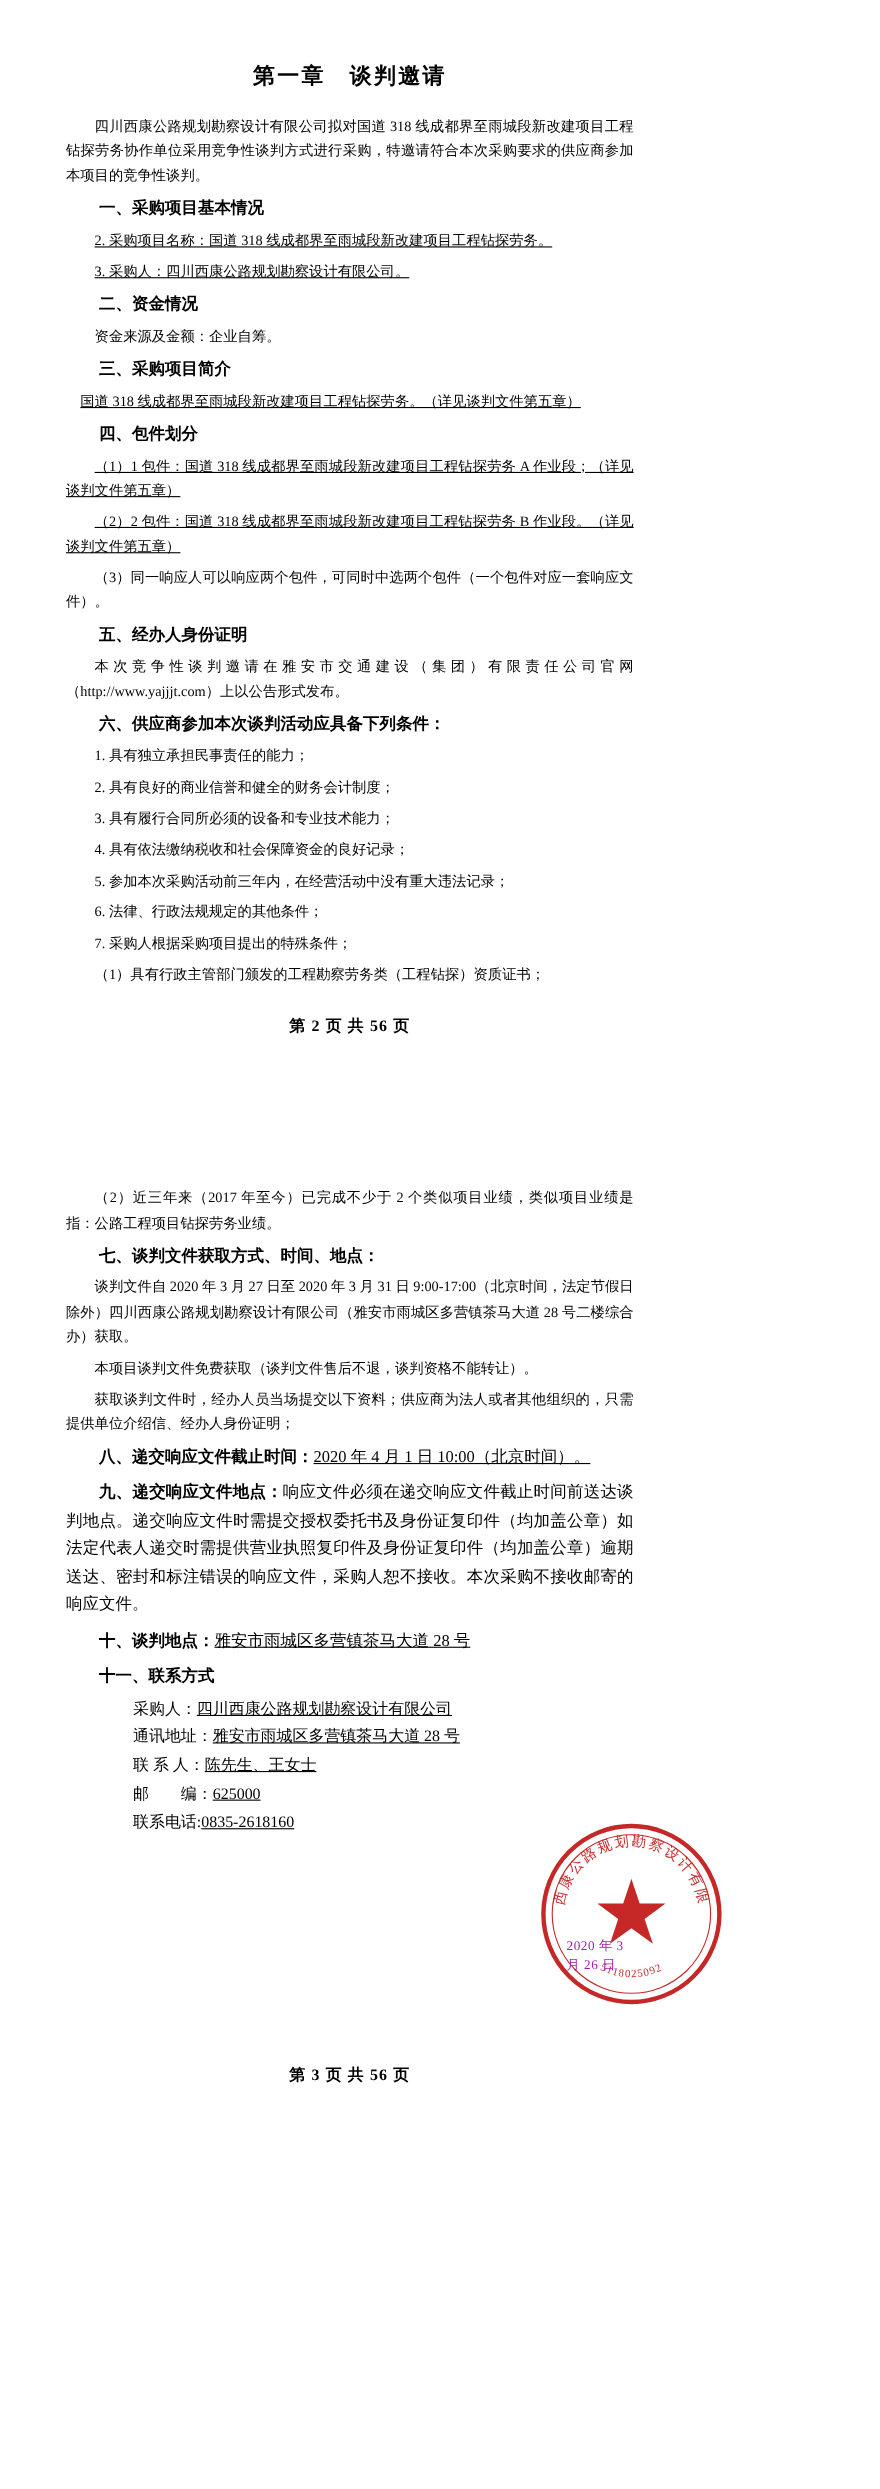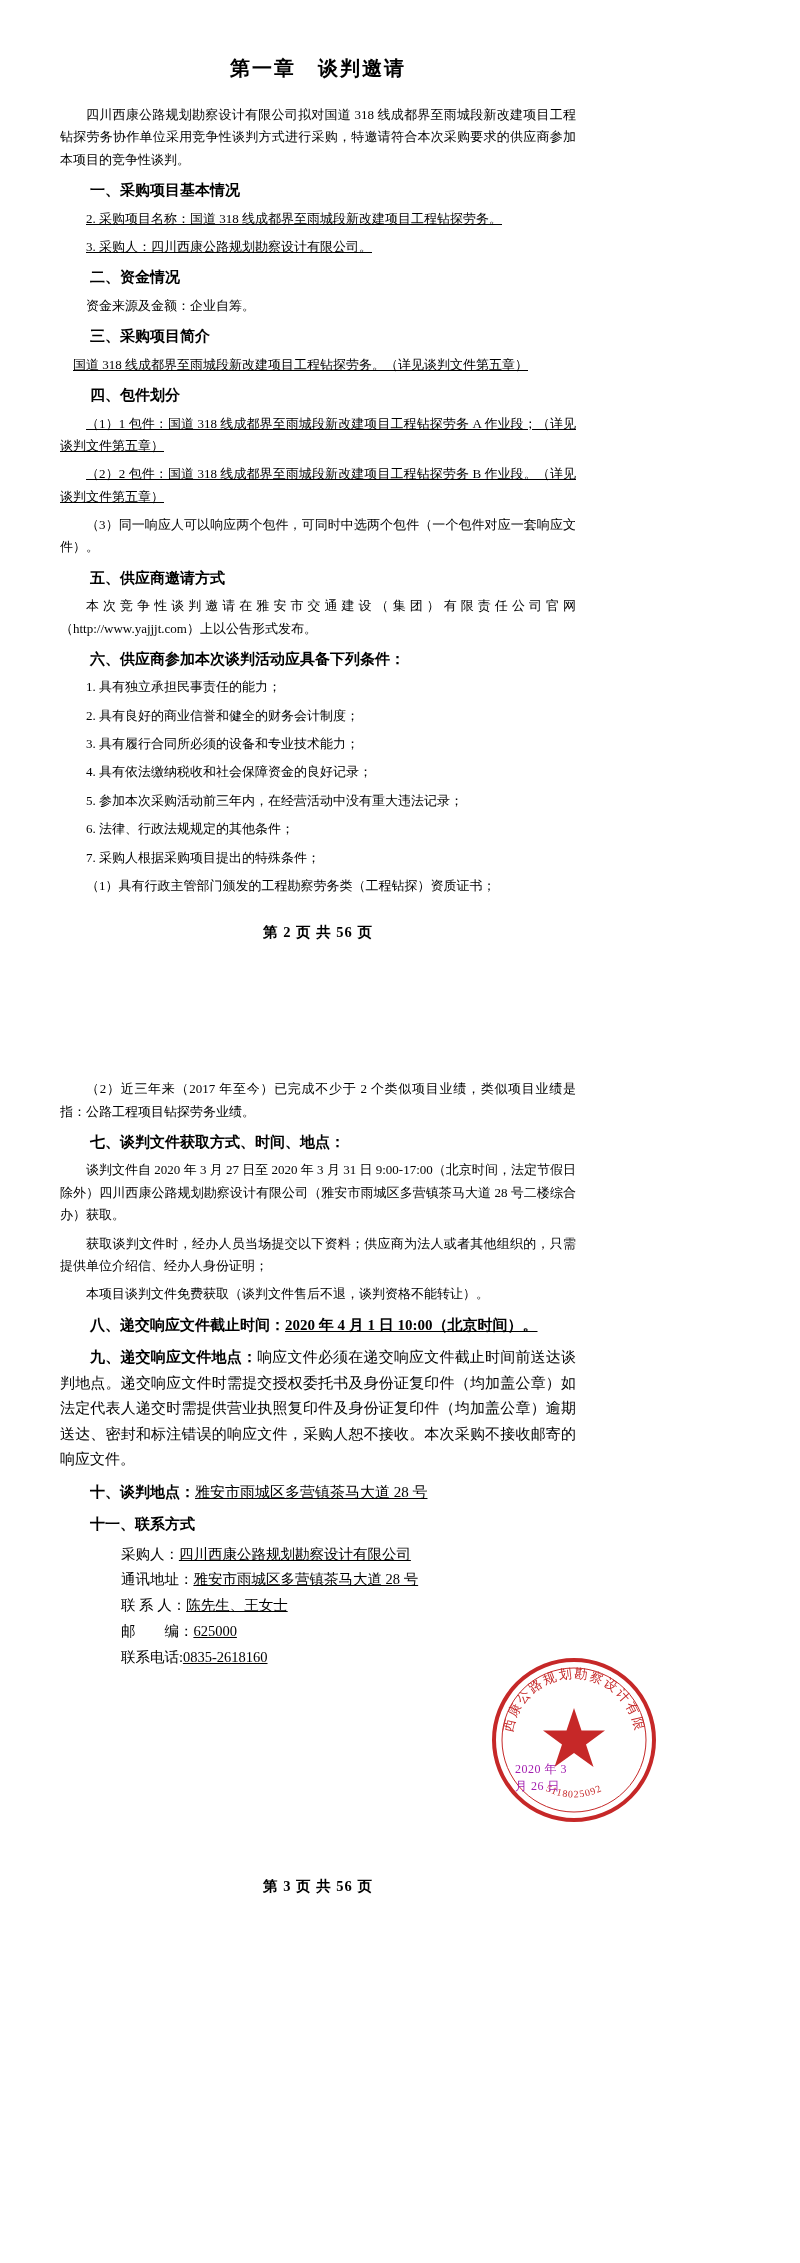--- a/index.html
+++ b/index.html
@@ -106,21 +106,21 @@
   <p class="sub">资金来源及金额：企业自筹。</p>
 
   <p class="heading">三、采购项目简介</p>
   <p class="indent1 u">国道 318 线成都界至雨城段新改建项目工程钻探劳务。（详见谈判文件第五章）</p>
 
   <p class="heading">四、包件划分</p>
   <p class="sub u">（1）1 包件：国道 318 线成都界至雨城段新改建项目工程钻探劳务 A 作业段；（详见谈判文件第五章）</p>
   <p class="sub u">（2）2 包件：国道 318 线成都界至雨城段新改建项目工程钻探劳务 B 作业段。（详见谈判文件第五章）</p>
   <p class="sub">（3）同一响应人可以响应两个包件，可同时中选两个包件（一个包件对应一套响应文件）。</p>
 
-  <p class="heading">五、供应商邀请方式</p>
+  <p class="heading">五、经办人身份证明</p>
   <p class="indent2">本次竞争性谈判邀请在雅安市交通建设（集团）有限责任公司官网（http://www.yajjjt.com）上以公告形式发布。</p>
 
   <p class="heading">六、供应商参加本次谈判活动应具备下列条件：</p>
   <p class="sub">1. 具有独立承担民事责任的能力；</p>
   <p class="sub">2. 具有良好的商业信誉和健全的财务会计制度；</p>
   <p class="sub">3. 具有履行合同所必须的设备和专业技术能力；</p>
   <p class="sub">4. 具有依法缴纳税收和社会保障资金的良好记录；</p>
   <p class="sub">5. 参加本次采购活动前三年内，在经营活动中没有重大违法记录；</p>
   <p class="sub">6. 法律、行政法规规定的其他条件；</p>
   <p class="sub">7. 采购人根据采购项目提出的特殊条件；</p>
@@ -130,25 +130,25 @@
 </div>
 
 <div class="footnote-gap"></div>
 
 <div class="page page-2">
 
   <p class="indent2">（2）近三年来（2017 年至今）已完成不少于 2 个类似项目业绩，类似项目业绩是指：公路工程项目钻探劳务业绩。</p>
 
   <p class="heading">七、谈判文件获取方式、时间、地点：</p>
   <p class="indent2">谈判文件自 2020 年 3 月 27 日至 2020 年 3 月 31 日 9:00-17:00（北京时间，法定节假日除外）四川西康公路规划勘察设计有限公司（雅安市雨城区多营镇茶马大道 28 号二楼综合办）获取。</p>
+  <p class="indent2">本项目谈判文件免费获取（谈判文件售后不退，谈判资格不能转让）。</p>
   <p class="indent2">获取谈判文件时，经办人员当场提交以下资料；供应商为法人或者其他组织的，只需提供单位介绍信、经办人身份证明；</p>
-  <p class="indent2">本项目谈判文件免费获取（谈判文件售后不退，谈判资格不能转让）。</p>
 
   <p class="heading">
-    <span>八、递交响应文件截止时间：</span><span class="u" style="font-weight:bold;">2020 年 4 月 1 日 10:00（北京时间）。</span>
+    <span>八、递交响应文件截止时间：</span><span class="u" style="font-weight:normal;">2020 年 4 月 1 日 10:00（北京时间）。</span>
   </p>
 
   <p class="heading">
     <span>九、递交响应文件地点：</span><span style="font-weight:normal;">响应文件必须在递交响应文件截止时间前送达谈判地点。递交响应文件时需提交授权委托书及身份证复印件（均加盖公章）如法定代表人递交时需提供营业执照复印件及身份证复印件（均加盖公章）逾期送达、密封和标注错误的响应文件，采购人恕不接收。本次采购不接收邮寄的响应文件。</span>
   </p>
 
   <p class="heading">
     <span>十、谈判地点：</span><span class="u" style="font-weight:normal;">雅安市雨城区多营镇茶马大道 28 号</span>
   </p>
 

